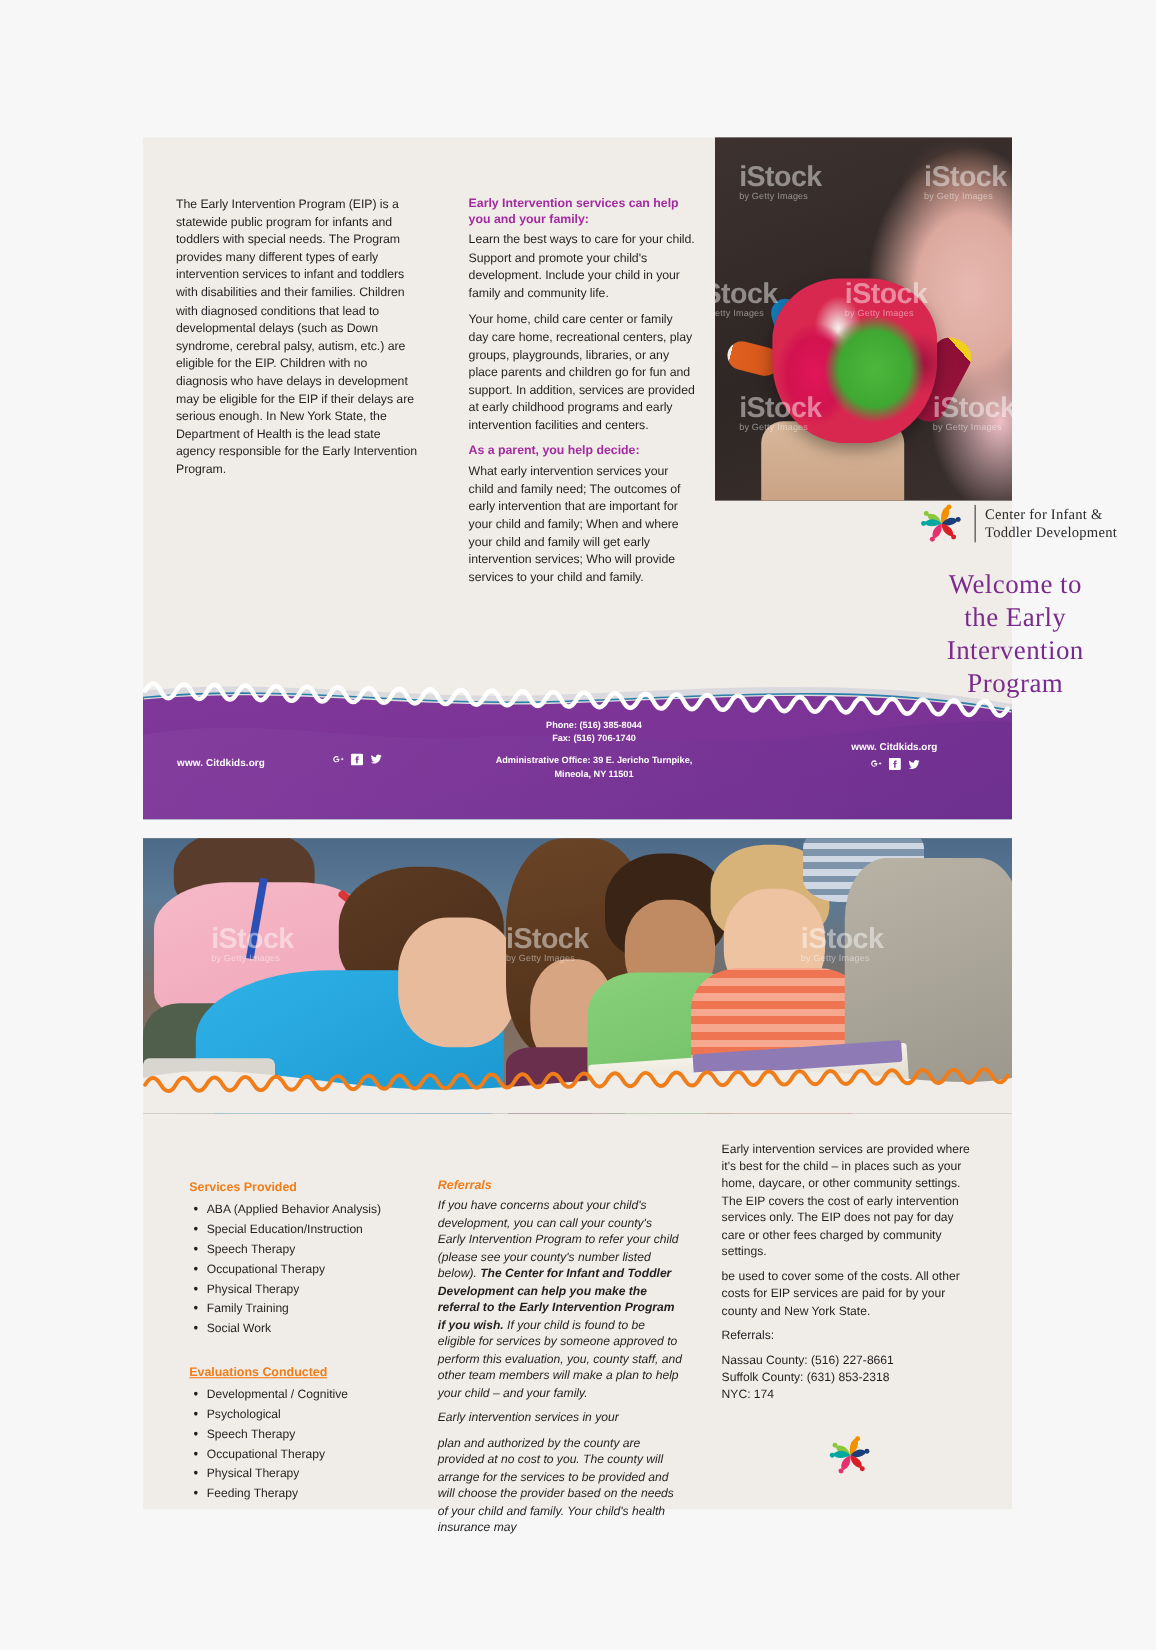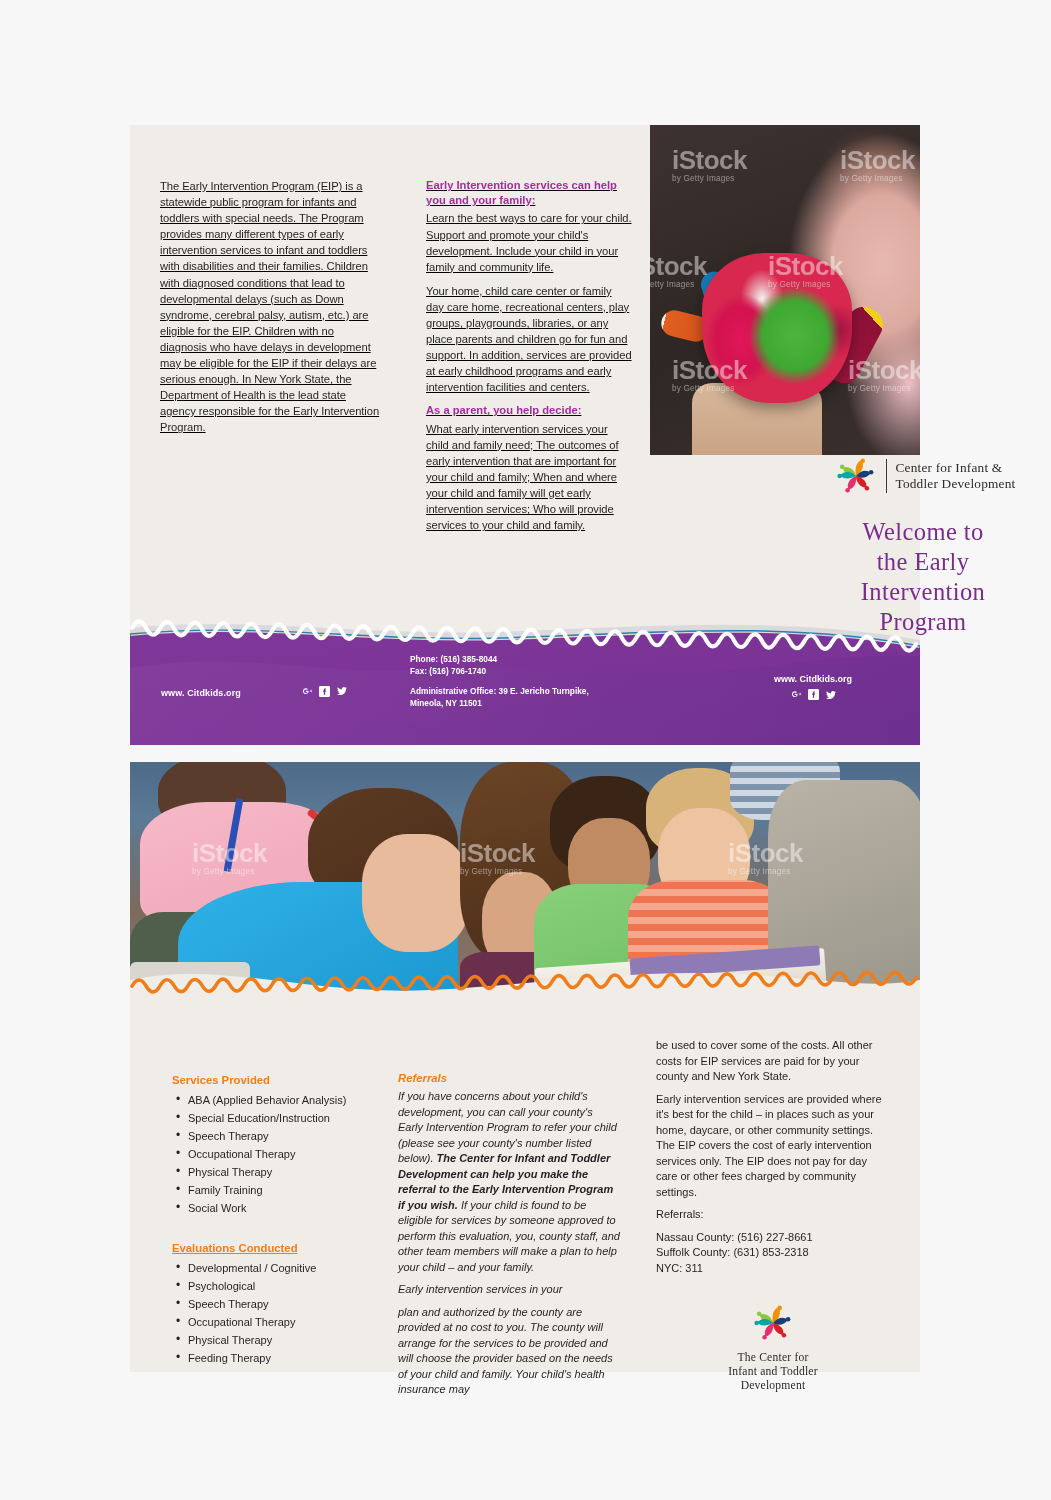--- a/index.html
+++ b/index.html
@@ -15,21 +15,20 @@
   .panel1 {
     position: absolute;
     left: 130px; top: 125px;
     width: 790px; height: 620px;
     background: #f0ede8;
   }
   .panel1-cols {
     position: absolute;
     left: 0; top: 0; width: 790px; height: 505px;
     display: flex;
-    text-decoration: underline;
   }
   .col { padding: 53px 18px 0 30px; width: 268px; }
   .col.c2 { padding-left: 28px; width: 252px; }
   .col p {
     font-size: 11.2px;
     line-height: 16.1px;
     color: #231f20;
     margin-bottom: 8px;
     letter-spacing: -0.05px;
   }
@@ -136,21 +135,21 @@
     position: absolute; left: 0; bottom: 0; width: 790px; height: 135px;
     overflow: hidden;
   }
   .footer-text { position: absolute; inset: 0; color: #fff; }
   .fx-left {
     position: absolute; left: 31px; top: 78px;
     font-size: 9px; font-weight: bold; letter-spacing:.1px;
   }
   .fx-social-left { position:absolute; left: 172px; top: 73px; display:flex; gap:6px; align-items:center;}
   .fx-center {
-    position: absolute; left: 280px; top: 44px; width: 260px; text-align:left;
+    position: absolute; left: 280px; top: 44px; width: 260px; text-align:center;
     font-size: 8.3px; font-weight: bold; line-height: 11.5px;
   }
   .fx-center .addr { margin-top: 9px; }
   .fx-right {
     position: absolute; left: 608px; top: 64px; width: 150px; text-align:center;
     font-size: 9px; font-weight: bold;
   }
   .fx-social-right { display:flex; gap:6px; justify-content:center; margin-top:5px; }
   .sicon { display:inline-block; width:11px; height:11px; }
 
@@ -454,27 +453,27 @@
     </div>
 
     <div class="c2b">
       <div class="head-orange">Referrals</div>
       <p><span>If you have concerns about your child's development, you can call your county's Early Intervention Program to refer your child (please see your county's number listed below). </span><b>The Center for Infant and Toddler Development can help you make the referral to the Early Intervention Program if you wish.</b><span> If your child is found to be eligible for services by someone approved to perform this evaluation, you, county staff, and other team members will make a plan to help your child – and your family.</span></p>
       <p>Early intervention services in your</p>
       <p>plan and authorized by the county are provided at no cost to you. The county will arrange for the services to be provided and will choose the provider based on the needs of your child and family. Your child's health insurance may</p>
     </div>
 
     <div class="c2c">
+      <p>Early intervention services are provided where it's best for the child – in places such as your home, daycare, or other community settings. The EIP covers the cost of early intervention services only. The EIP does not pay for day care or other fees charged by community settings.</p>
       <p>be used to cover some of the costs. All other costs for EIP services are paid for by your county and New York State.</p>
-      <p>Early intervention services are provided where it's best for the child – in places such as your home, daycare, or other community settings. The EIP covers the cost of early intervention services only. The EIP does not pay for day care or other fees charged by community settings.</p>
       <p style="margin-bottom:7px;">Referrals:</p>
       <div class="reflist">
         <div>Nassau County: (516) 227-8661</div>
         <div>Suffolk County: (631) 853-2318</div>
-        <div>NYC: 311</div>
+        <div>NYC: 174</div>
       </div>
 
       <div class="bottom-logo">
         <div class="lm">
           <svg viewBox="0 0 100 100" width="42" height="42" aria-hidden="true">
             <g>
               <path d="M50 50 C46 30 52 16 64 12 C70 24 66 40 50 50Z" fill="#f29100"></path>
               <path d="M50 50 C62 36 76 34 85 43 C78 54 62 58 50 50Z" fill="#1b3d78"></path>
               <path d="M50 50 C68 54 78 66 74 78 C61 77 50 66 50 50Z" fill="#d81f26"></path>
               <path d="M50 50 C52 69 44 81 32 82 C27 70 34 56 50 50Z" fill="#e52f6e"></path>
@@ -482,21 +481,16 @@
               <path d="M50 50 C34 58 19 58 13 48 C21 38 38 37 50 50Z" fill="#00a7a0"></path>
             </g>
             <circle cx="66" cy="14" r="5.4" fill="#f29100"></circle>
             <circle cx="86" cy="41" r="5.4" fill="#1b3d78"></circle>
             <circle cx="76" cy="79" r="5.4" fill="#d81f26"></circle>
             <circle cx="30" cy="84" r="5.4" fill="#e52f6e"></circle>
             <circle cx="17" cy="28" r="5.4" fill="#8cc63e"></circle>
             <circle cx="11" cy="50" r="5.4" fill="#00a7a0"></circle>
           </svg>
         </div>
-        <div class="bl-text">
-          <span>The Center for</span>
-          <span>Infant and Toddler</span>
-          <span>Development</span>
-        </div>
       </div>
     </div>
   </div>
 </div>
 
 </body></html>

